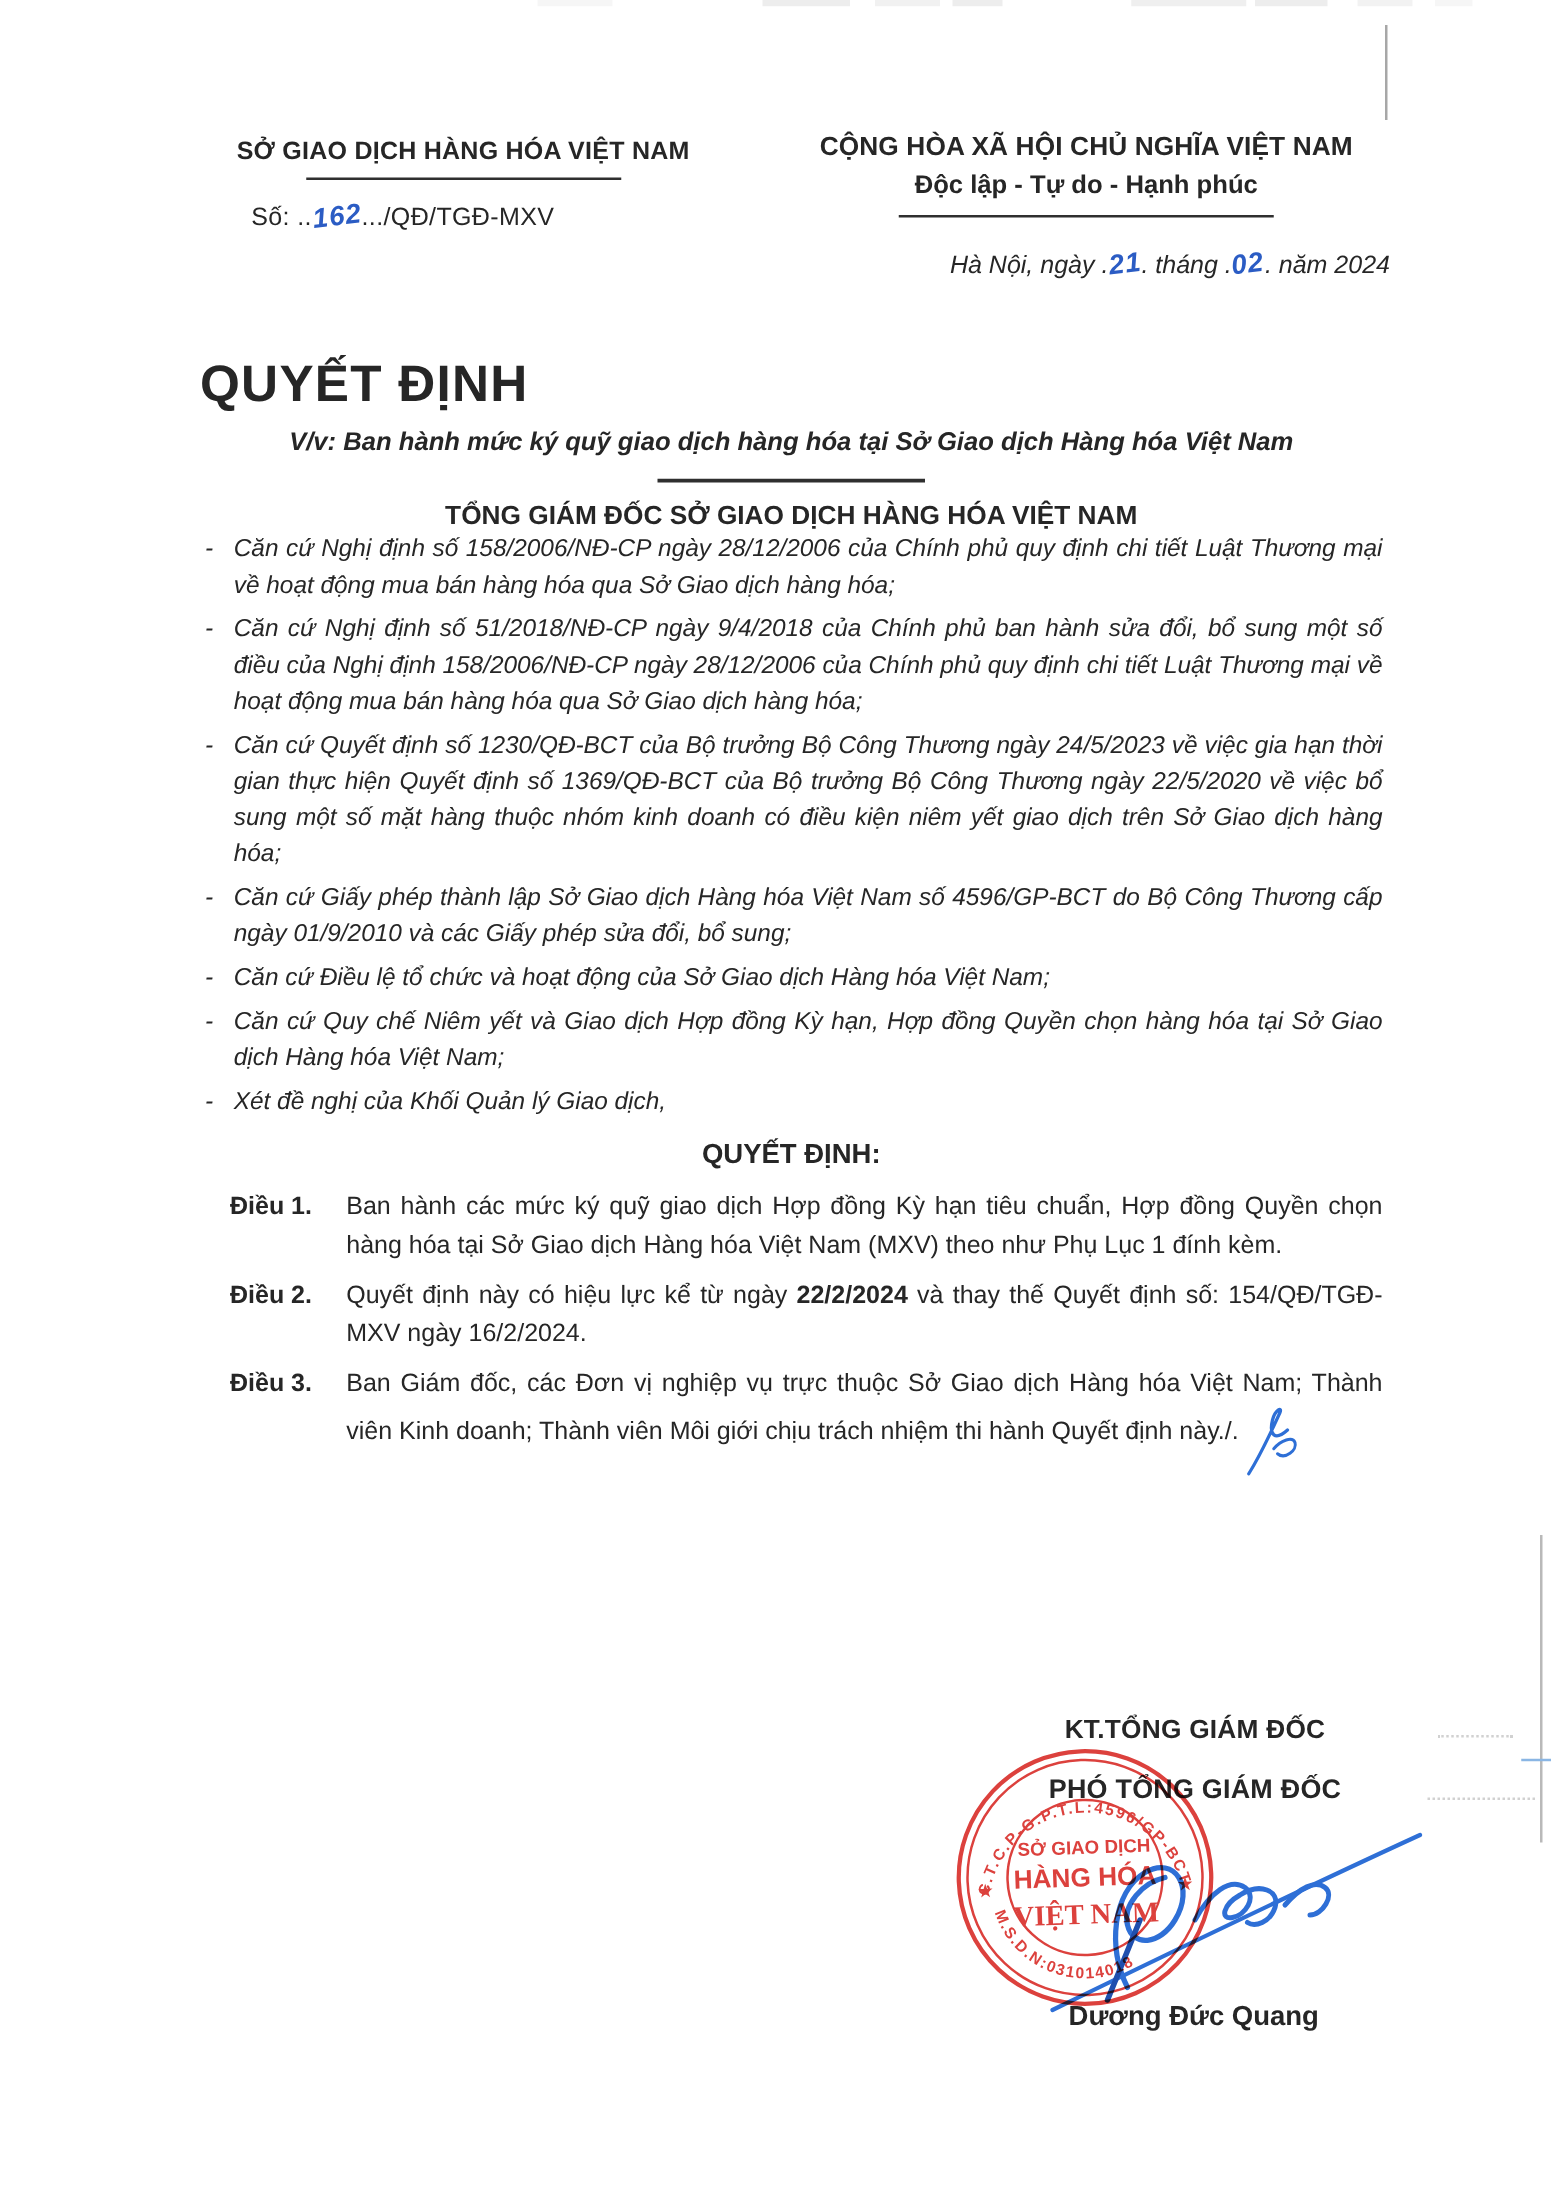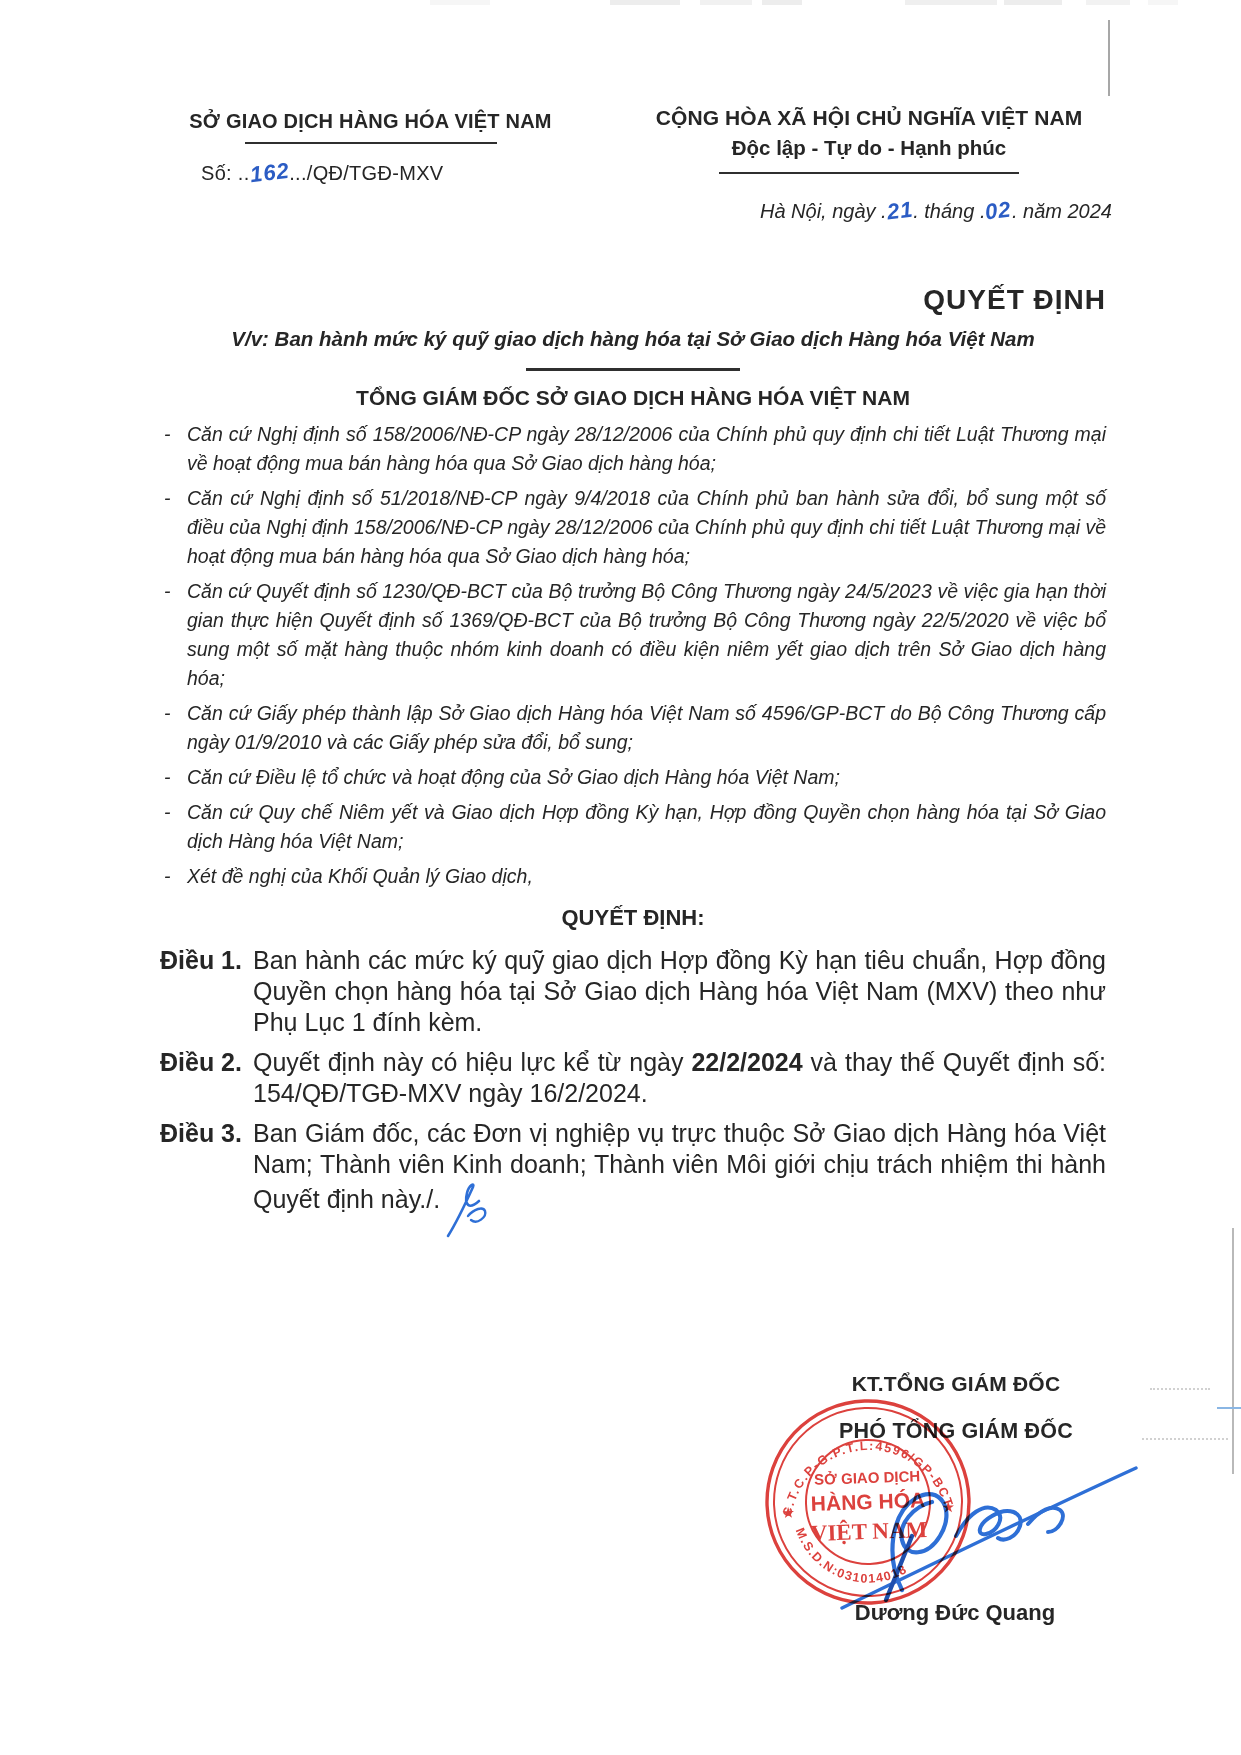--- a/index.html
+++ b/index.html
@@ -17,30 +17,30 @@
   .hdr-right{position:absolute;left:618px;top:106px;width:502px;text-align:center;}
   .nat1{font-weight:bold;font-size:21px;letter-spacing:.1px;text-align:center;}
   .nat2{font-weight:bold;font-size:20.5px;margin-top:6px;}
   .nat-rule{width:300px;height:2px;background:#2f2f2f;margin:12px auto 0;}
   .date-line{margin-top:24px;font-style:italic;font-size:20px;text-align:right;padding-right:8px;}
   .hand{color:#2b5cc4;font-style:italic;font-weight:bold;display:inline-block;
         transform:rotate(-7deg);font-size:22px;letter-spacing:1px;}
 
   
   .bodycol{position:absolute;left:160px;top:284px;width:946px;}
-  .doc-title{text-align:right;font-weight:bold;font-size:28px;letter-spacing:1px;}
+  .doc-title{text-align:left;font-weight:bold;font-size:41px;letter-spacing:1px;}
   .doc-subject{text-align:center;font-weight:bold;font-style:italic;font-size:20.5px;margin-top:11px;}
   .sub-rule{width:214px;height:3px;background:#2f2f2f;margin:17px auto 15px;}
-  .issuer{text-align:center;font-weight:bold;font-size:21px;margin-bottom:10px;}
+  .issuer{text-align:center;font-weight:bold;font-size:21px;}
   .recitals{list-style:none;margin:0;padding:0;}
   .recitals li{position:relative;padding-left:27px;font-style:italic;font-size:19.5px;
                line-height:29px;text-align:justify;margin-bottom:6px;}
   .recitals li::before{content:"-";position:absolute;left:4px;}
   .decision-heading{text-align:center;font-weight:bold;font-size:22px;margin:14px 0 14px;}
-  .article{display:flex;margin-bottom:9px;font-size:25px;line-height:31px;}
+  .article{display:flex;margin-bottom:9px;font-size:20px;line-height:31px;margin-left:24px;}
   .art-label{font-weight:bold;width:93px;flex:none;}
   .art-text{margin:0;text-align:justify;flex:1;}
   .paraph{display:inline-block;vertical-align:-36px;margin-left:2px;overflow:visible;}
 
   
   .recipients{position:absolute;left:196px;top:1374px;font-size:20.5px;}
   .recipients-heading{font-weight:bold;font-style:italic;text-decoration:underline;margin-bottom:16px;letter-spacing:.3px;}
   .recipient-item{font-style:italic;line-height:38px;}
 
   .sig-block{position:absolute;left:738px;top:1372px;width:436px;text-align:center;}

